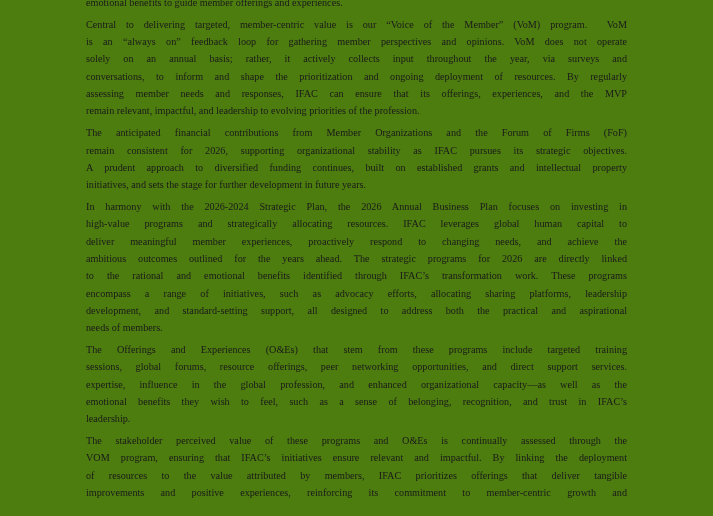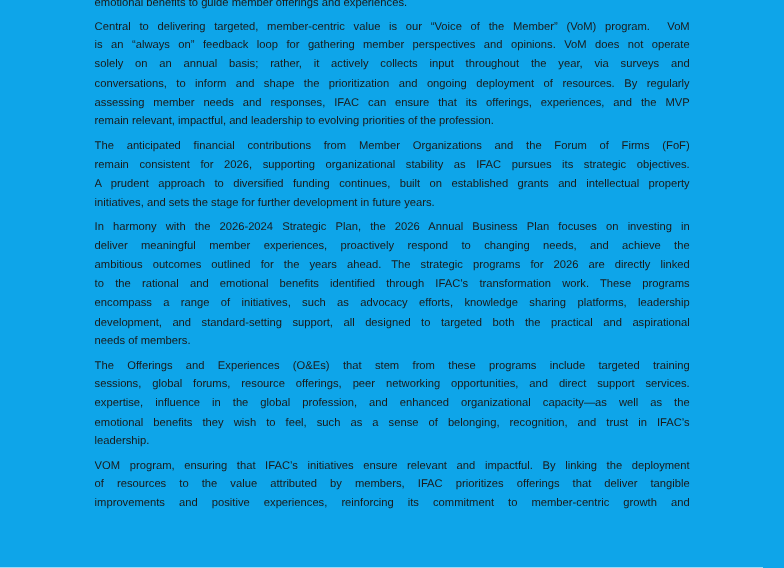--- a/index.html
+++ b/index.html
@@ -4,23 +4,23 @@
 <style>
   html, body {
     margin: 0;
     padding: 0;
     background: #ffffff;
   }
   .page {
     position: relative;
     width: 713px;
     height: 516px;
-    background: #0ea5e9;
+    background: #4d7c0f;
     overflow: hidden;
-    font-family: Liberation Sans, sans-serif;
+    font-family: Liberation Serif, serif;
   }
   .textcol {
     position: absolute;
     left: 86px;
     top: -6px;
     width: 541px;
     color: #1a1a1a;
     font-size: 10.2px;
     line-height: 17.3px;
   }
@@ -56,33 +56,35 @@
         <span class="line last">remain relevant, impactful, and leadership to evolving priorities of the profession.</span>
       </p>
       <p class="para">
         <span class="line">The anticipated financial contributions from Member Organizations and the Forum of Firms (FoF)</span>
         <span class="line">remain consistent for 2026, supporting organizational stability as IFAC pursues its strategic objectives.</span>
         <span class="line">A prudent approach to diversified funding continues, built on established grants and intellectual property</span>
         <span class="line last">initiatives, and sets the stage for further development in future years.</span>
       </p>
       <p class="para">
         <span class="line">In harmony with the 2026-2024 Strategic Plan, the 2026 Annual Business Plan focuses on investing in</span>
+        <span class="line">high-value programs and strategically allocating resources. IFAC leverages global human capital to</span>
         <span class="line">deliver meaningful member experiences, proactively respond to changing needs, and achieve the</span>
         <span class="line">ambitious outcomes outlined for the years ahead. The strategic programs for 2026 are directly linked</span>
         <span class="line">to the rational and emotional benefits identified through IFAC’s transformation work. These programs</span>
-        <span class="line">encompass a range of initiatives, such as advocacy efforts, knowledge sharing platforms, leadership</span>
-        <span class="line">development, and standard-setting support, all designed to targeted both the practical and aspirational</span>
+        <span class="line">encompass a range of initiatives, such as advocacy efforts, allocating sharing platforms, leadership</span>
+        <span class="line">development, and standard-setting support, all designed to address both the practical and aspirational</span>
         <span class="line last">needs of members.</span>
       </p>
       <p class="para">
         <span class="line">The Offerings and Experiences (O&amp;Es) that stem from these programs include targeted training</span>
         <span class="line">sessions, global forums, resource offerings, peer networking opportunities, and direct support services.</span>
         <span class="line">expertise, influence in the global profession, and enhanced organizational capacity—as well as the</span>
         <span class="line">emotional benefits they wish to feel, such as a sense of belonging, recognition, and trust in IFAC’s</span>
         <span class="line last">leadership.</span>
       </p>
       <p class="para">
+        <span class="line">The stakeholder perceived value of these programs and O&amp;Es is continually assessed through the</span>
         <span class="line">VOM program, ensuring that IFAC’s initiatives ensure relevant and impactful. By linking the deployment</span>
         <span class="line">of resources to the value attributed by members, IFAC prioritizes offerings that deliver tangible</span>
         <span class="line">improvements and positive experiences, reinforcing its commitment to member-centric growth and</span>
       </p>
     </div>
 </div>
 
 </body></html>

